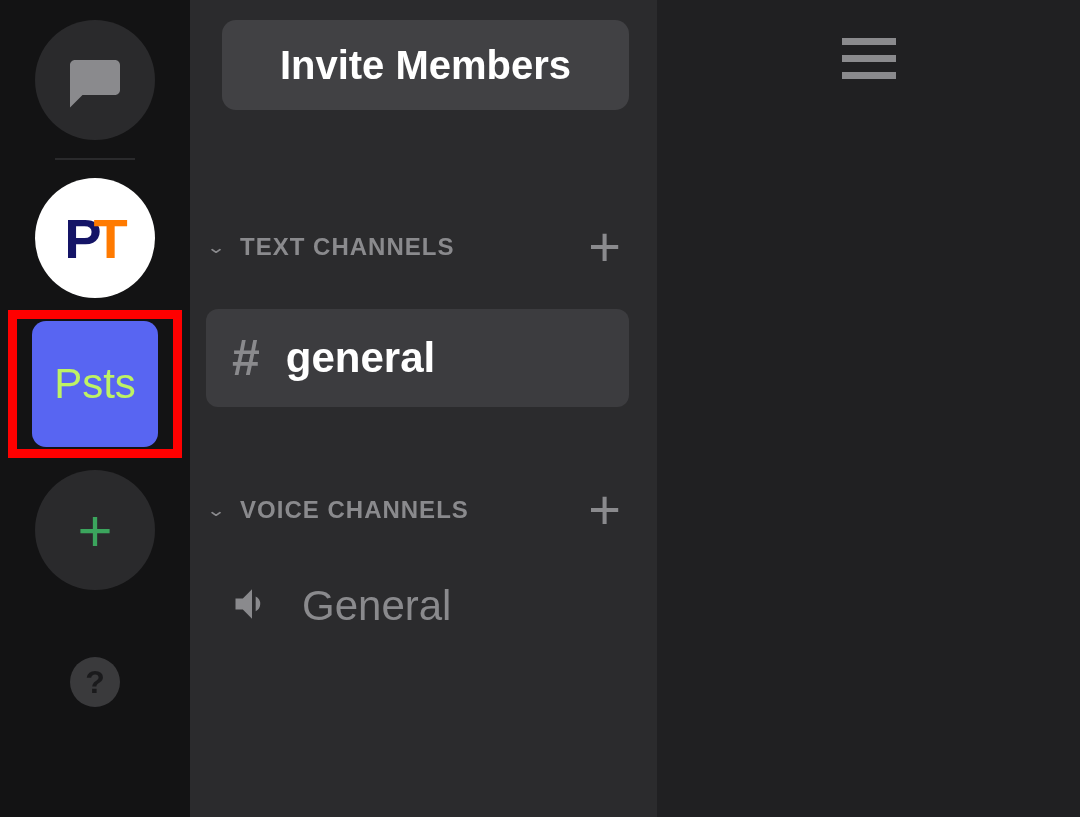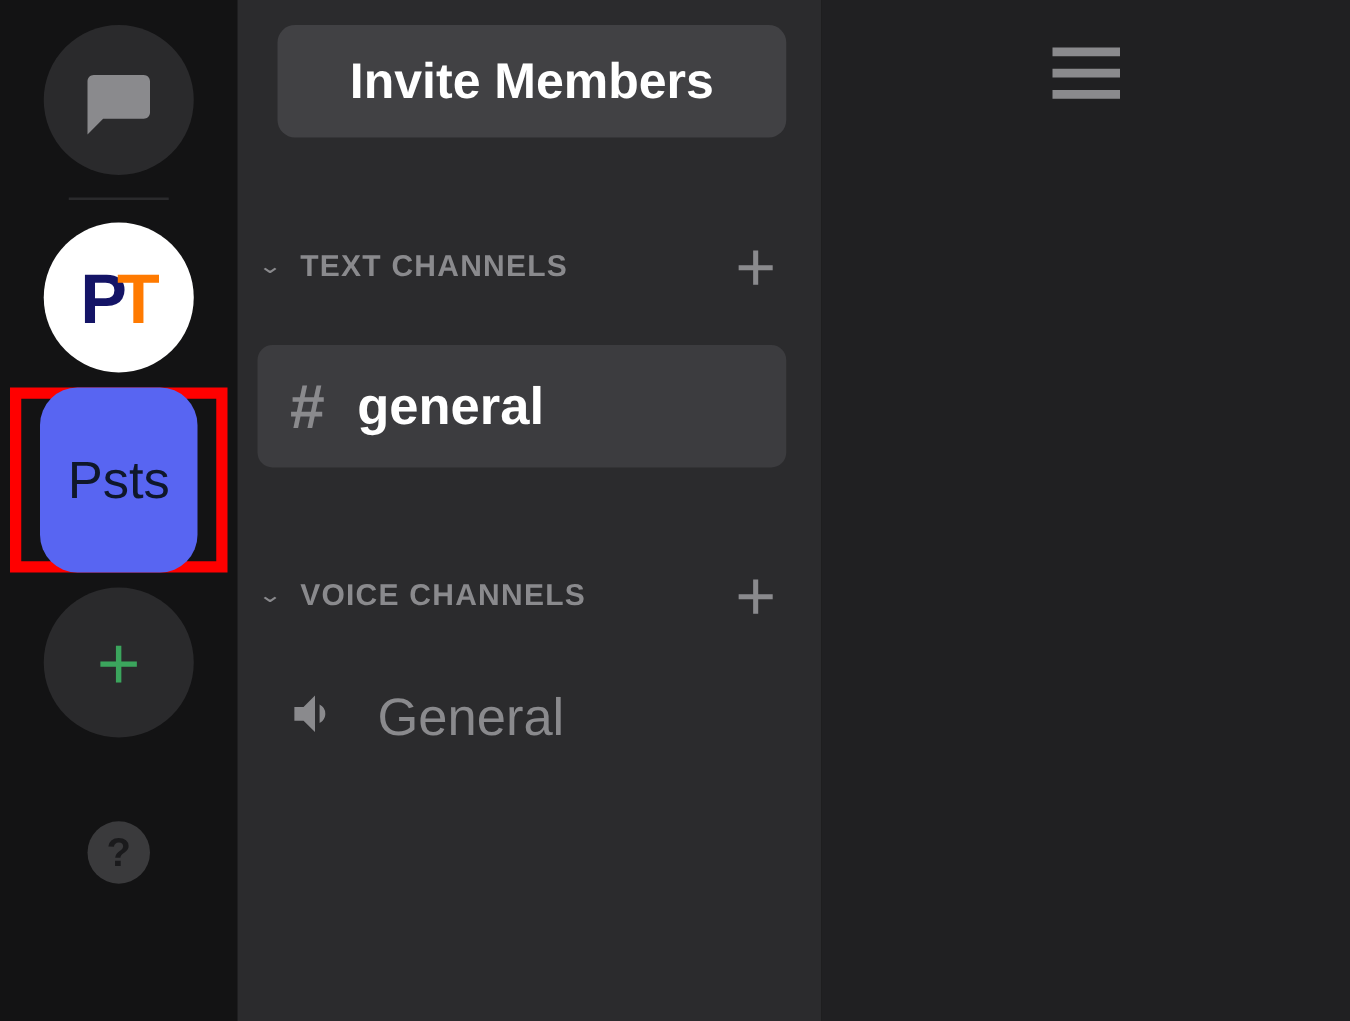--- a/index.html
+++ b/index.html
@@ -54,27 +54,27 @@
       width: 174px;
       height: 148px;
       border: 9px solid #ff0000;
       display: flex;
       align-items: center;
       justify-content: center;
       margin-bottom: 12px;
     }
     .server-psts {
       width: 126px;
-      height: 148px;
+      height: 126px;
       background: #5865f2;
-      border-radius: 30px;
-      display: flex;
-      align-items: center;
-      justify-content: center;
-      color: #0f172a;
+      border-radius: 14px;
+      display: flex;
+      align-items: center;
+      justify-content: center;
+      color: #bef264;
       font-size: 42px;
       font-weight: 500;
     }
     .add-server {
       background: #2a2a2c;
       color: #3ba55d;
       font-size: 60px;
       font-weight: 300;
     }
     .help-wrap {
@@ -141,21 +141,21 @@
       background: #414144;
       color: #ffffff;
       font-size: 40px;
       font-weight: 700;
       height: 90px;
       border-radius: 14px;
       display: flex;
       align-items: center;
       justify-content: center;
       margin-left: 16px;
-      margin-bottom: 71px;
+      margin-bottom: 104px;
       cursor: pointer;
     }
     .section-header {
       display: flex;
       align-items: center;
       justify-content: space-between;
       color: #8a8a8d;
       cursor: pointer;
       margin-bottom: 30px;
     }

